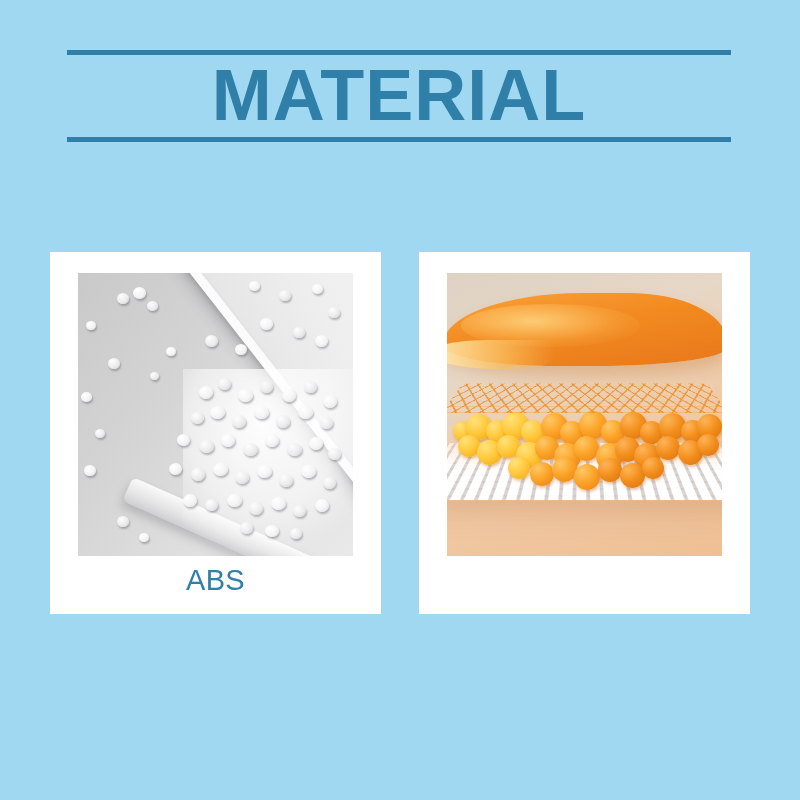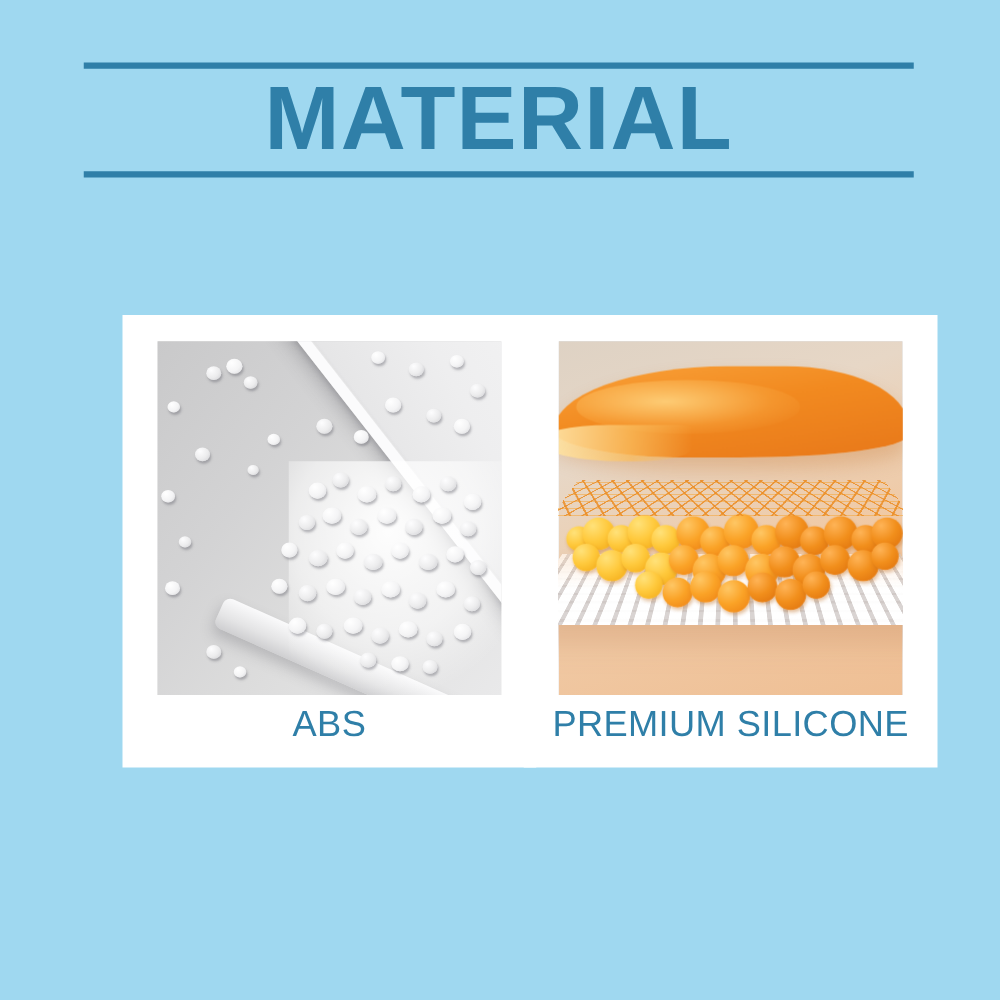--- a/index.html
+++ b/index.html
@@ -62,21 +62,21 @@
     width: 800px;
     height: 362px;
   }
   .card {
     position: absolute;
     top: 0;
     width: 331px;
     height: 362px;
     background: #ffffff;
   }
-  .card-left  { left: 50px; margin-left: 48px; }
+  .card-left  { left: 50px; }
   .card-right { left: 419px; }
 
   .card-media {
     position: absolute;
     left: 28px;
     top: 21px;
     width: 275px;
     height: 283px;
     overflow: hidden;
     background: #d8d8d8;
@@ -403,17 +403,16 @@
           <div class="sil-layer mesh"></div>
 
           <div class="sil-layer sheet">
             <div class="sheet-blob"></div>
             <div class="sheet-hi"></div>
             <div class="sheet-tail"></div>
           </div>
 
         </div>
       </div>
-      <div class="card-caption">PREMIUM SILICONE</div>
     </div>
 
   </div>
 </div>
 
 </body></html>

